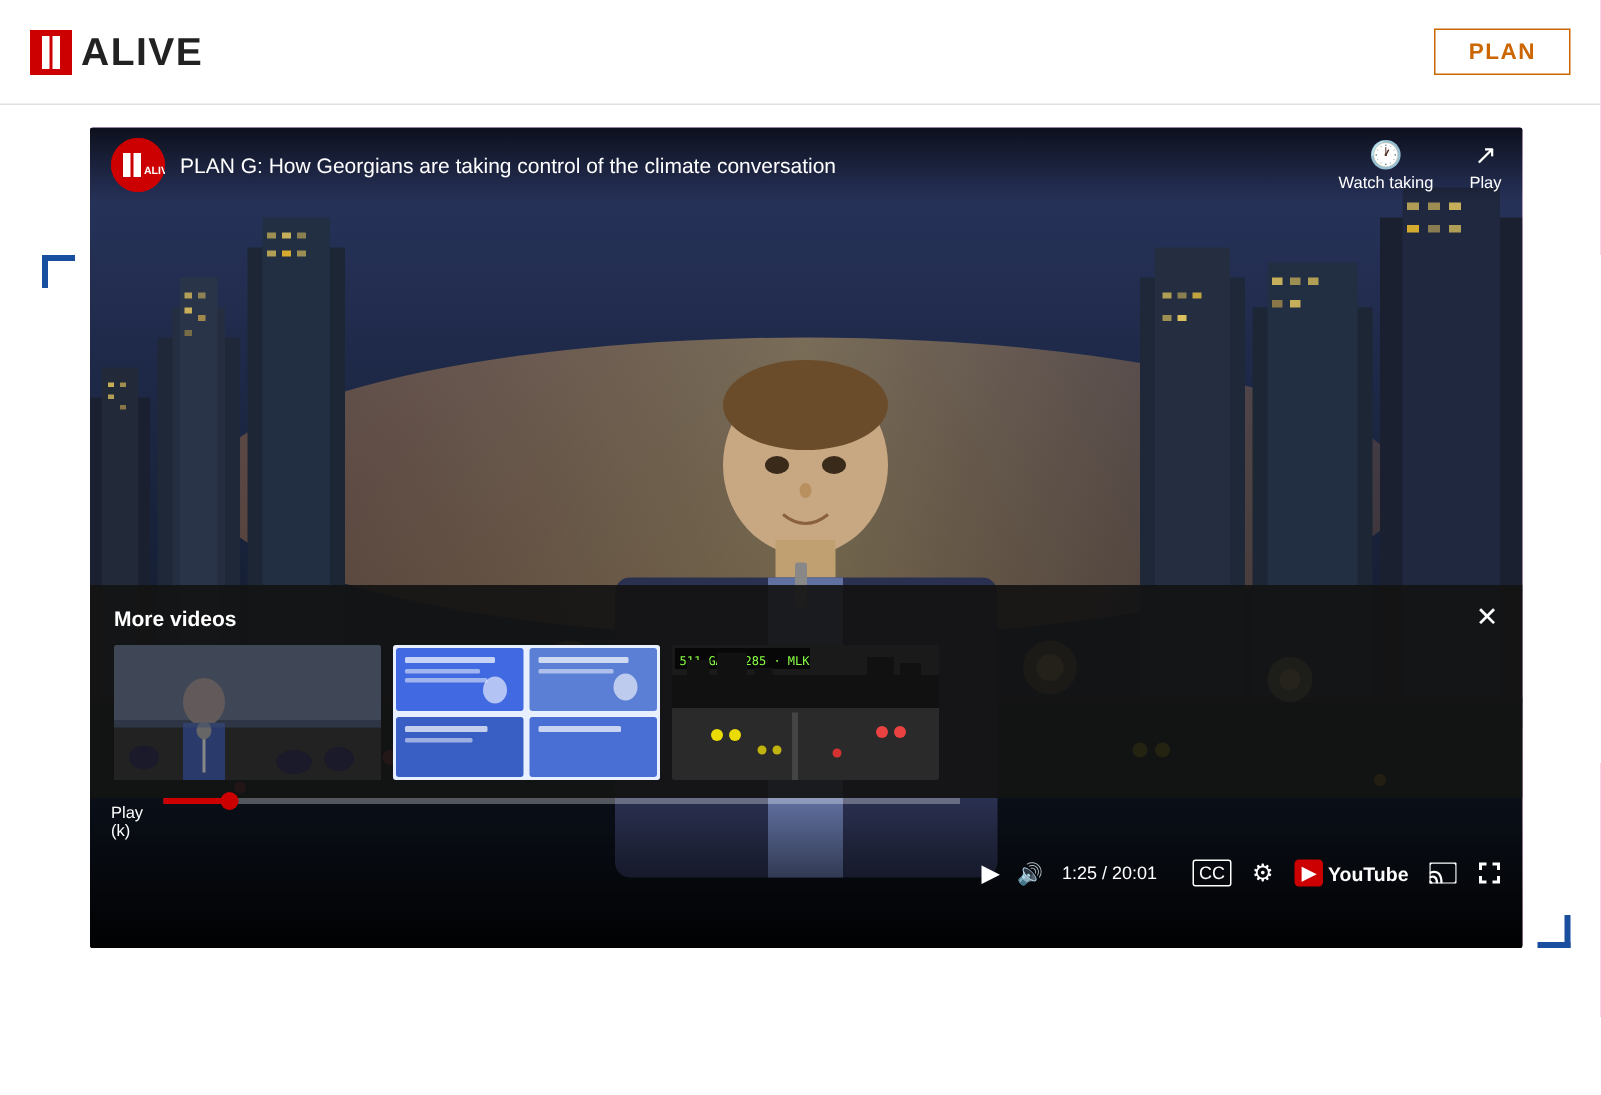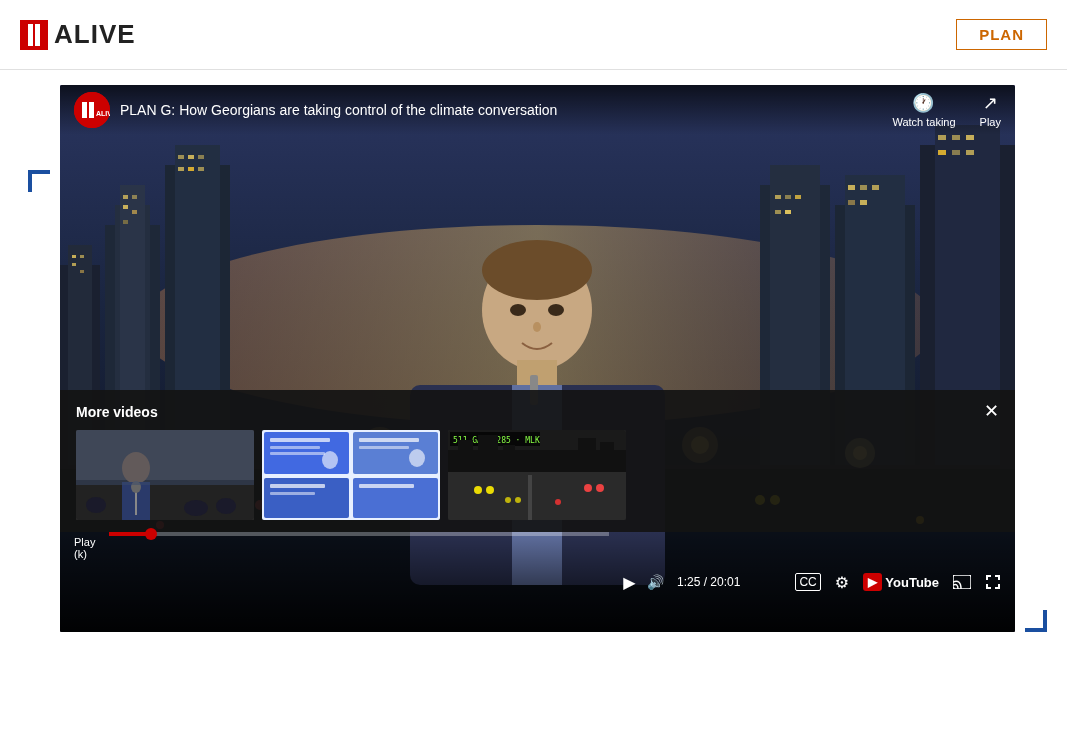--- a/index.html
+++ b/index.html
@@ -521,21 +521,21 @@
       <div class="progress-bar-container">
         <div class="progress-bar-fill"></div>
         <div class="progress-dot"></div>
       </div>
       <div class="controls-row">
         <button class="ctrl-btn">▶</button>
         <button class="ctrl-btn" style="font-size:14px;">🔊</button>
         <span class="time-display">1:25 / 20:01</span>
         <div class="ctrl-spacer"></div>
         <div class="ctrl-right">
-          <button class="ctrl-btn" style="font-size:12px;border:1px solid #fff;padding:1px 3px;border-radius:2px;margin-left:31px;">CC</button>
+          <button class="ctrl-btn" style="font-size:12px;border:1px solid #fff;padding:1px 3px;border-radius:2px;">CC</button>
           <button class="ctrl-btn">⚙</button>
           <div class="youtube-logo">
             <span class="yt-red-box">▶</span>
             <span>YouTube</span>
           </div>
           <button class="ctrl-btn" style="font-size:16px;">
             <svg width="18" height="14" viewBox="0 0 18 14">
                 <rect x="0" y="0" width="18" height="14" rx="2" fill="none" stroke="white" stroke-width="1.5"></rect>
                 <path d="M0 10 Q5 8 5 14" stroke="white" stroke-width="1.5" fill="none"></path>
                 <path d="M0 7 Q8 4 8 14" stroke="white" stroke-width="1.5" fill="none"></path>

